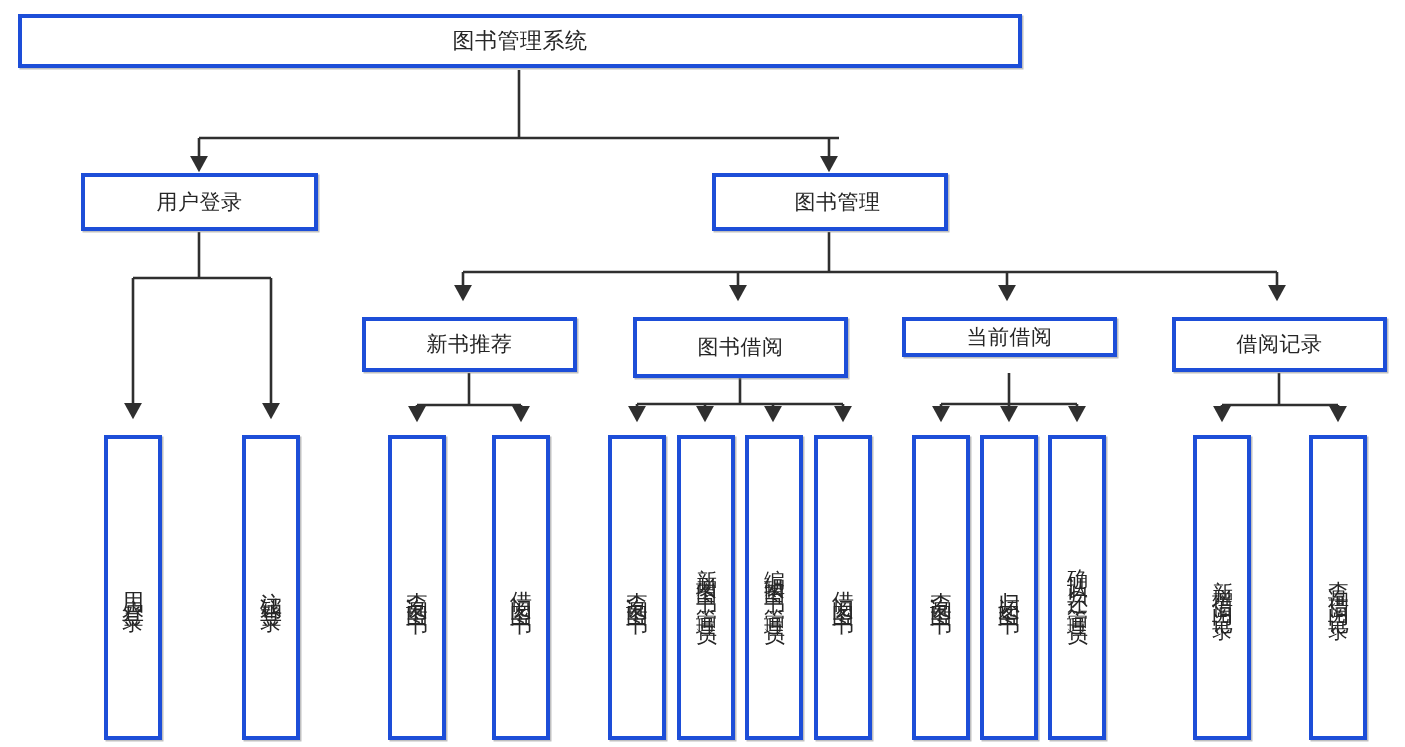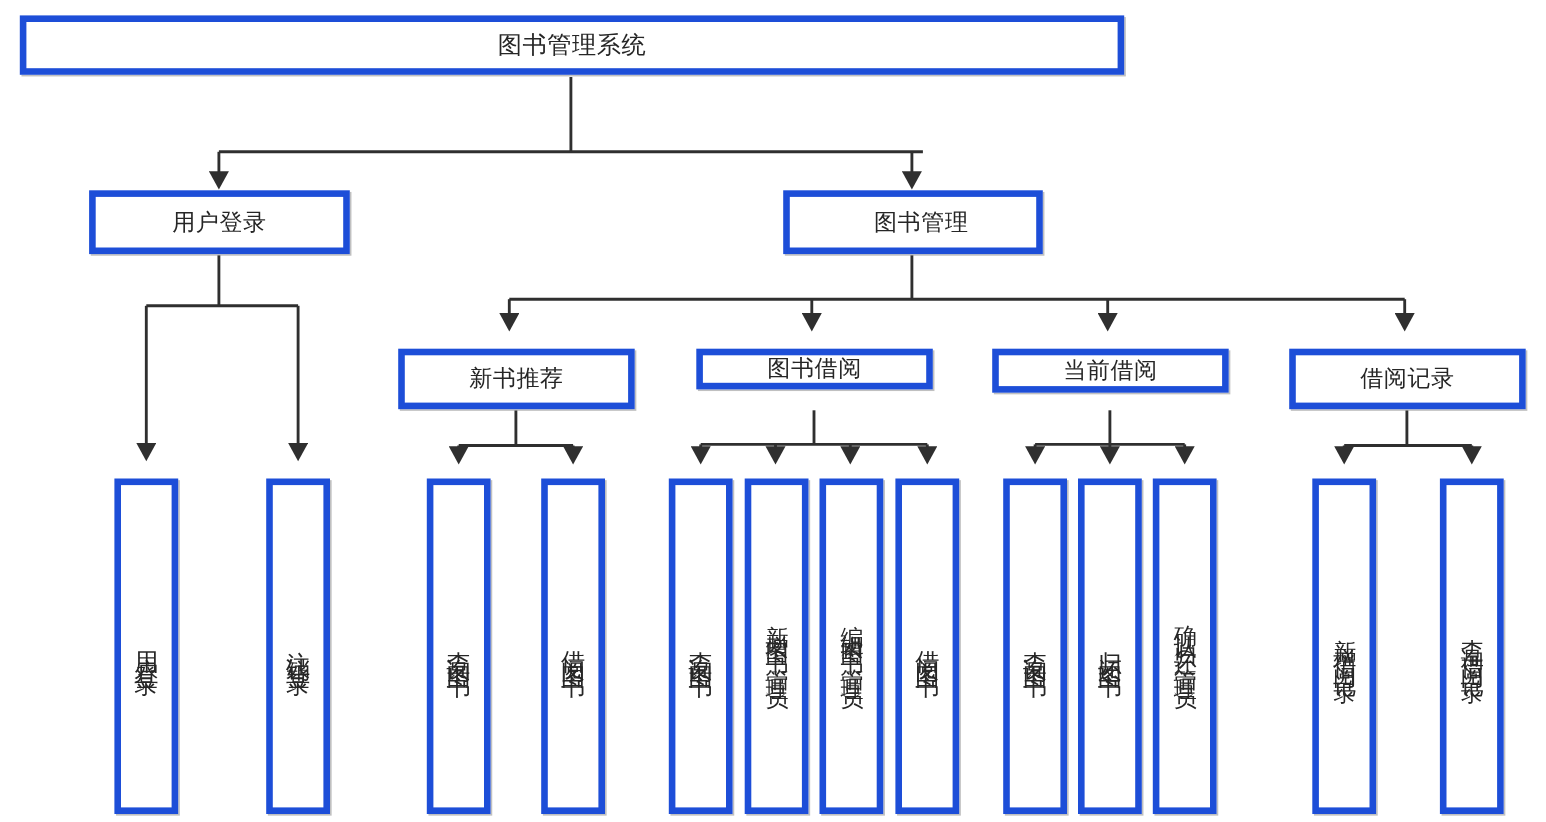--- a/index.html
+++ b/index.html
@@ -24,26 +24,25 @@
     left: 0; top: 0;
     width: 1405px;
     height: 747px;
     pointer-events: none;
   }
   
   .node {
     position: absolute;
     box-sizing: border-box;
     background: #ffffff;
-    border: 6px solid #1d4ed8;
+    border: 4px solid #1d4ed8;
     box-shadow: 1.5px 1.5px 0 0 rgba(140,140,140,0.55);
     display: flex;
     align-items: center;
     justify-content: center;
-    font-family: Liberation Serif, serif;
   }
   .node .label {
     color: #262626;
     line-height: 1.18;
     white-space: pre;
     text-align: center;
   }
   
   .node.horiz .label {
     writing-mode: horizontal-tb;
@@ -143,21 +142,21 @@
   </div>
 
   <div class="node horiz" style="left:712px; top:173px; width:236px; height:58px;padding-left:15px;">
     <span class="label">图书管理</span>
   </div>
 
   <div class="node horiz" style="left:362px; top:317px; width:215px; height:55px;">
     <span class="label">新书推荐</span>
   </div>
 
-  <div class="node horiz" style="left:633px; top:317px; width:215px; height:37px;">
+  <div class="node horiz" style="left:633px; top:317px; width:215px; height:61px;">
     <span class="label">图书借阅</span>
   </div>
 
   <div class="node horiz" style="left:902px; top:317px; width:215px; height:40px;">
     <span class="label">当前借阅</span>
   </div>
 
   <div class="node horiz" style="left:1172px; top:317px; width:215px; height:55px;">
     <span class="label">借阅记录</span>
   </div>

